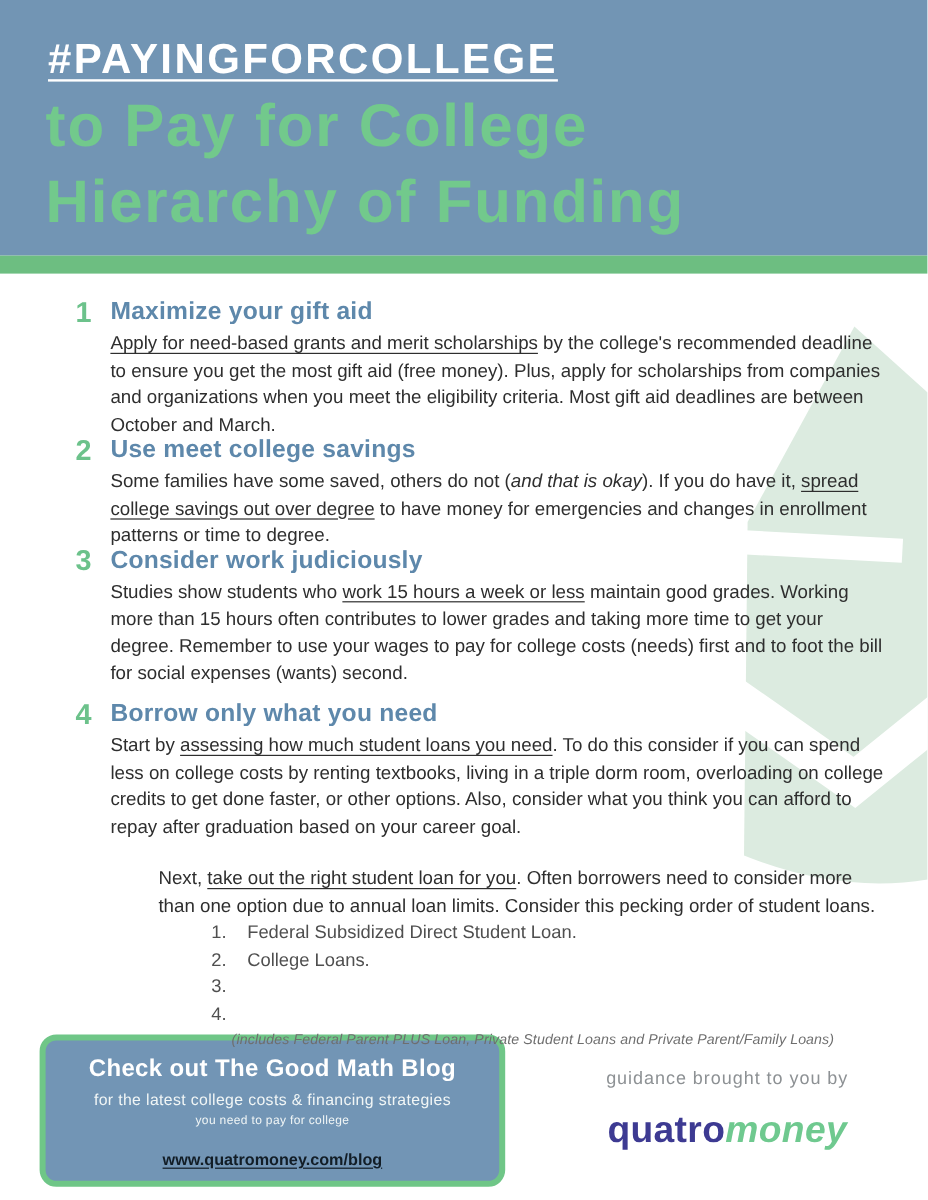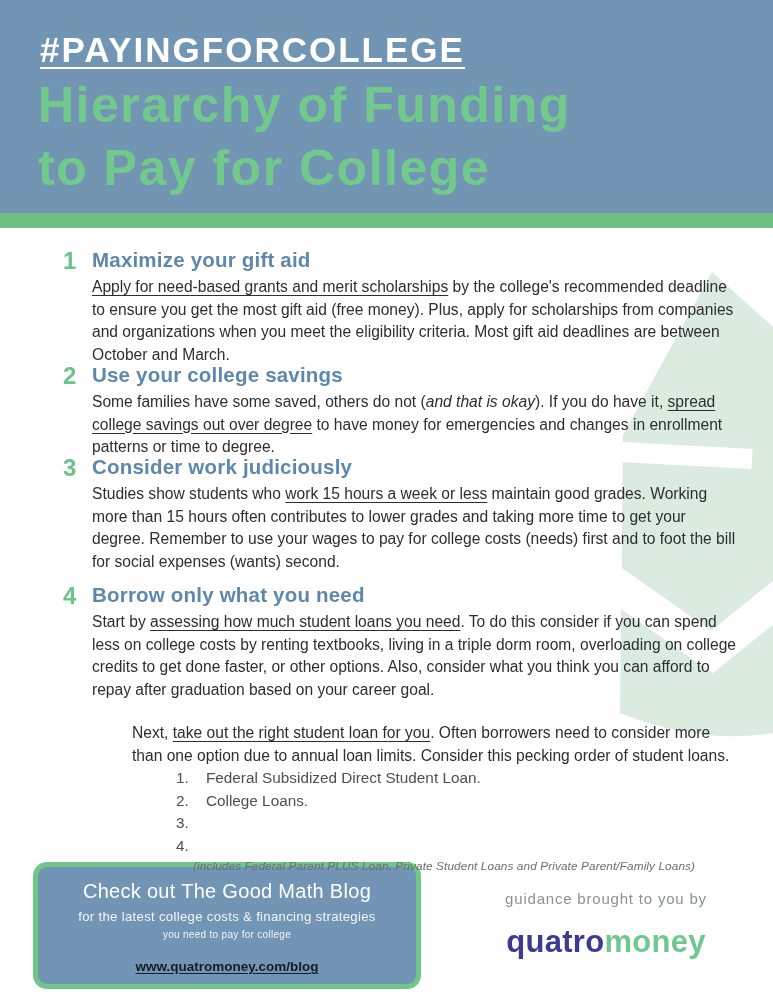--- a/index.html
+++ b/index.html
@@ -44,43 +44,43 @@
   .li-num{flex:none;width:30px;margin-left:84px;}
   .li-text{flex:1;}
   .footnote{margin-left:101px;margin-top:2px;font-size:11.8px;font-style:italic;color:#6e6e6e;letter-spacing:0.1px;}
 
   
   .blog-box{
     position:absolute;left:33px;top:862px;width:378px;height:117px;
     background:#7295b5;border:5px solid #6fc687;border-radius:14px;
     text-align:center;color:#ffffff;
   }
-  .blog-title{margin-top:13px;font-size:20px;font-weight:400;letter-spacing:0.3px;}
+  .blog-title{margin-top:13px;font-size:20px;font-weight:700;letter-spacing:0.3px;}
   .blog-sub{margin-top:5px;font-size:13.2px;line-height:18px;color:#f1f6f6;letter-spacing:0.3px;}
   .blog-sub2{font-size:10px;line-height:18px;color:#f1f6f6;letter-spacing:0.3px;}
   .blog-link{
     display:inline-block;margin-top:15px;font-size:13.5px;font-weight:700;
     color:#121d26;text-decoration:underline;text-underline-offset:2px;cursor:pointer;
   }
   .branding{position:absolute;left:452px;top:890px;width:308px;text-align:center;}
   .tagline{font-size:15px;color:#8d9194;letter-spacing:0.8px;}
   .logo{margin-top:17px;font-size:31px;font-weight:600;letter-spacing:0.3px;}
   .logo-quatro{color:#3d3a92;}
-  .logo-money{color:#6fc98f;}
+  .logo-money{color:#6fc98f;font-style:italic;}
 </style>
 </head>
 <body>
 
 <div class="page">
 
   <div class="header">
     <div class="hashtag">#PAYINGFORCOLLEGE</div>
     <h1 class="title">
+      <span class="tline">to Pay for College</span>
       <span class="tline">Hierarchy of Funding</span>
-      <span class="tline">to Pay for College</span>
     </h1>
   </div>
   <div class="greenbar"></div>
 
   <svg class="watermark" viewBox="0 0 183 480" aria-hidden="true">
     <path d="M122 7 L183 62 L183 468 Q110 480 30 448 L33 170 Z" fill="#dcebe0"></path>
     <path d="M-6 185 L162 194" stroke="#ffffff" stroke-width="20" fill="none"></path>
     <path d="M-8 296 L122 387 L195 328" stroke="#ffffff" stroke-width="34" fill="none"></path>
   </svg>
 
@@ -88,21 +88,21 @@
     <div class="num">1</div>
     <div class="sec-body">
       <h2 class="sec-heading">Maximize your gift aid</h2>
       <p class="body-text"><span class="u">Apply for need-based grants and merit scholarships</span><span> by the college's recommended deadline to ensure you get the most gift aid (free money). Plus, apply for scholarships from companies and organizations when you meet the eligibility criteria. Most gift aid deadlines are between October and March.</span></p>
     </div>
   </div>
 
   <div class="sec sec-2">
     <div class="num">2</div>
     <div class="sec-body">
-      <h2 class="sec-heading">Use your college savings</h2>
+      <h2 class="sec-heading">Use meet college savings</h2>
       <p class="body-text"><span>Some families have some saved, others do not (</span><span class="i">and that is okay</span><span>). If you do have it, </span><span class="u">spread college savings out over degree</span><span> to have money for emergencies and changes in enrollment patterns or time to degree.</span></p>
     </div>
   </div>
 
   <div class="sec sec-3">
     <div class="num">3</div>
     <div class="sec-body">
       <h2 class="sec-heading">Consider work judiciously</h2>
       <p class="body-text"><span>Studies show students who </span><span class="u">work 15 hours a week or less</span><span> maintain good grades. Working more than 15 hours often contributes to lower grades and taking more time to get your degree. Remember to use your wages to pay for college costs (needs) first and to foot the bill for social expenses (wants) second.</span></p>
     </div>

